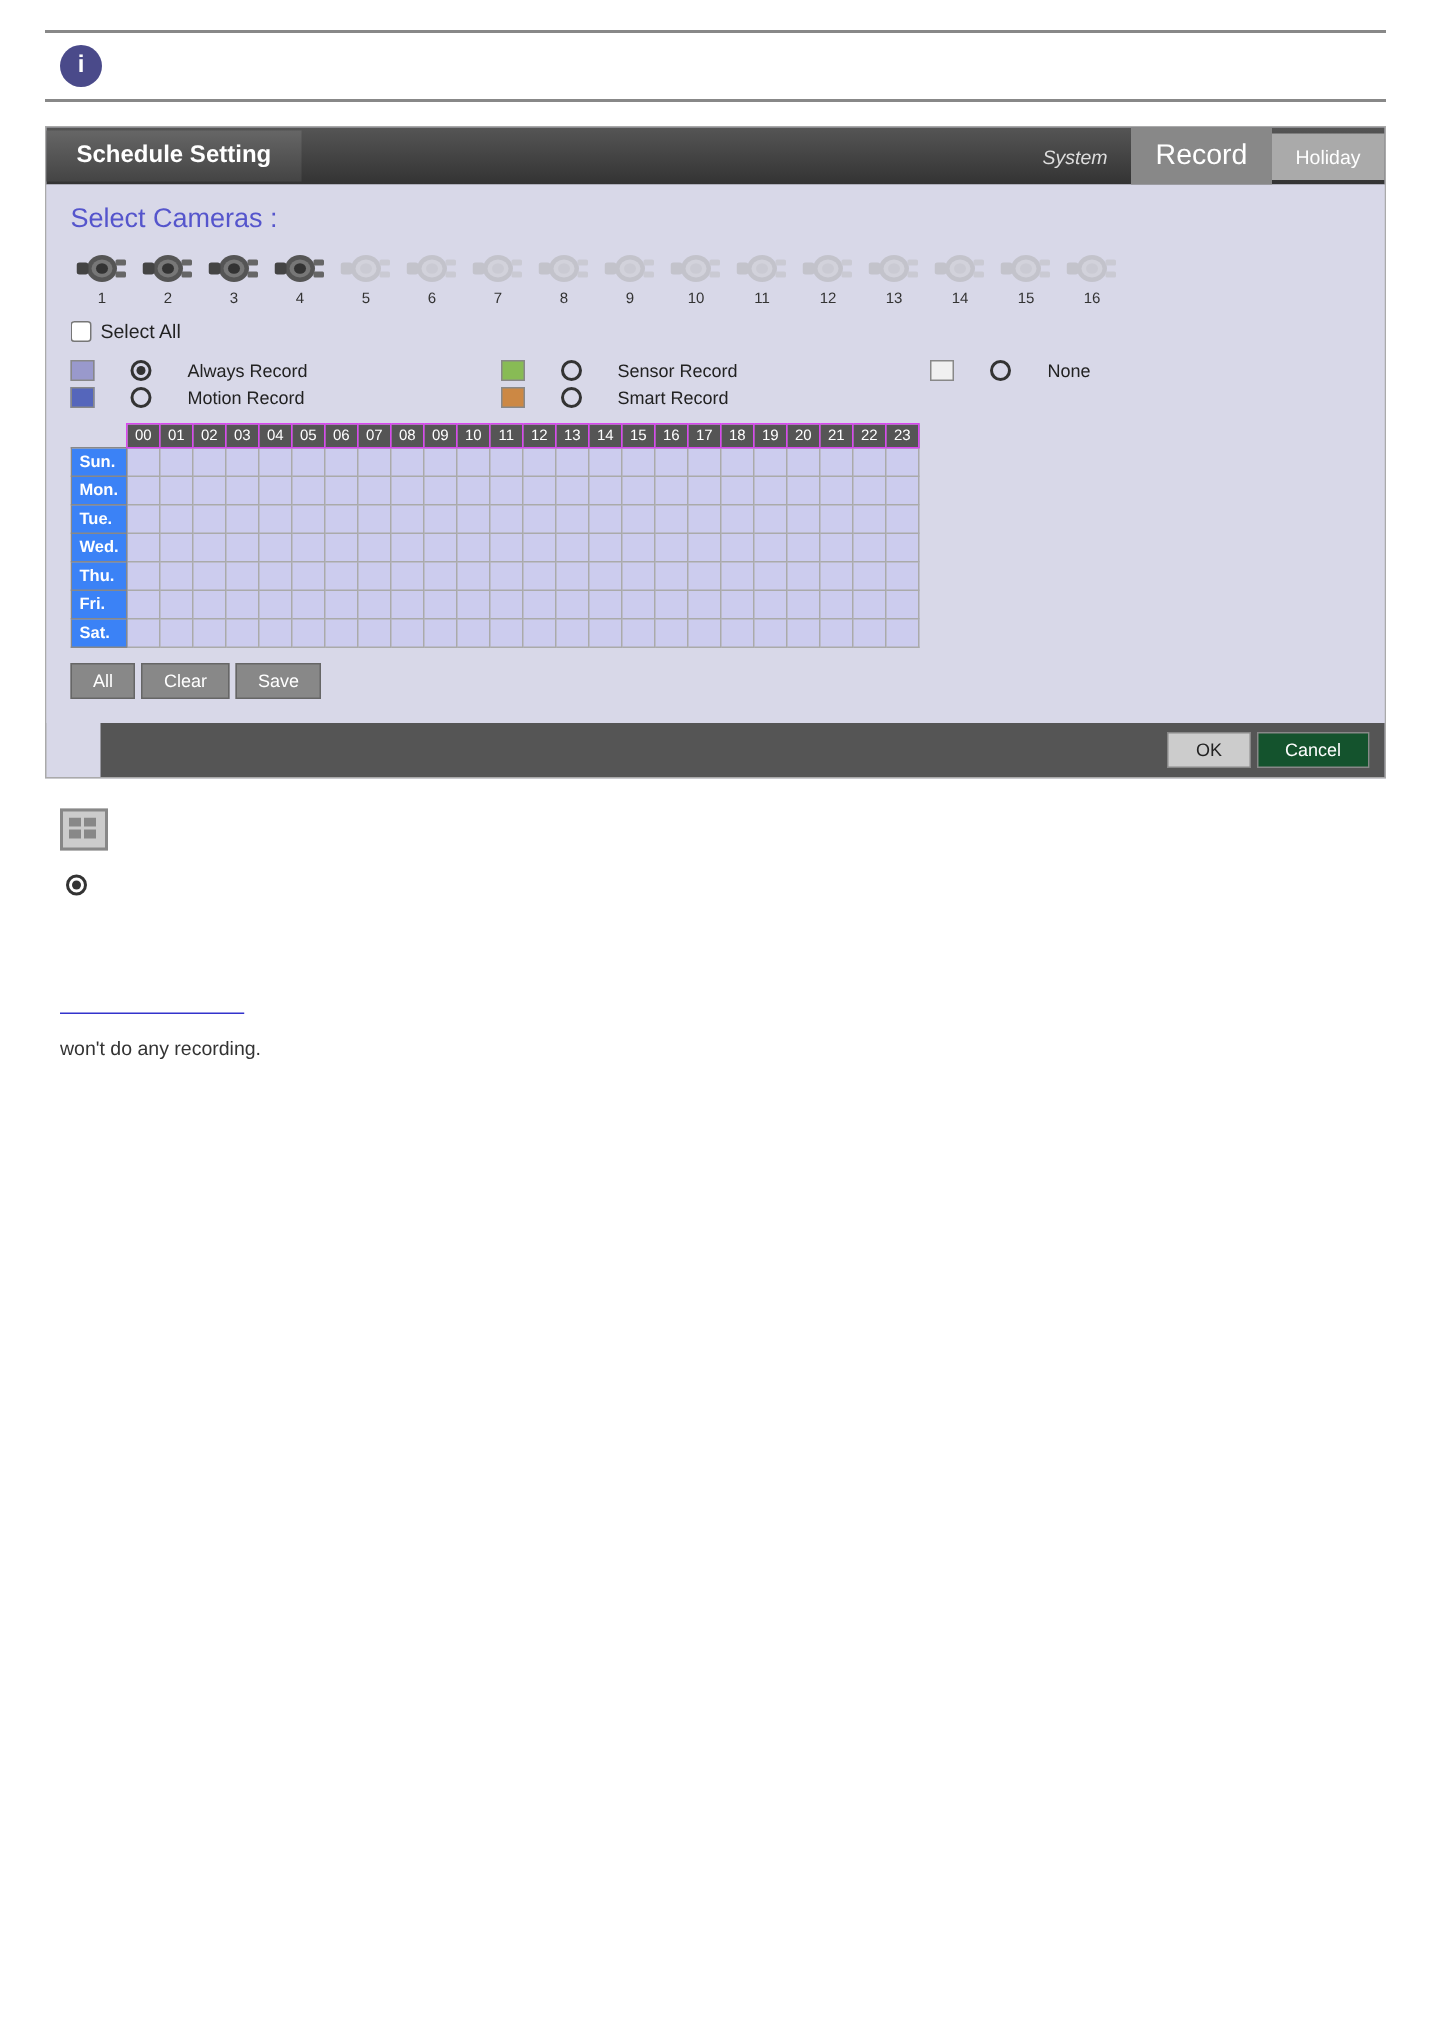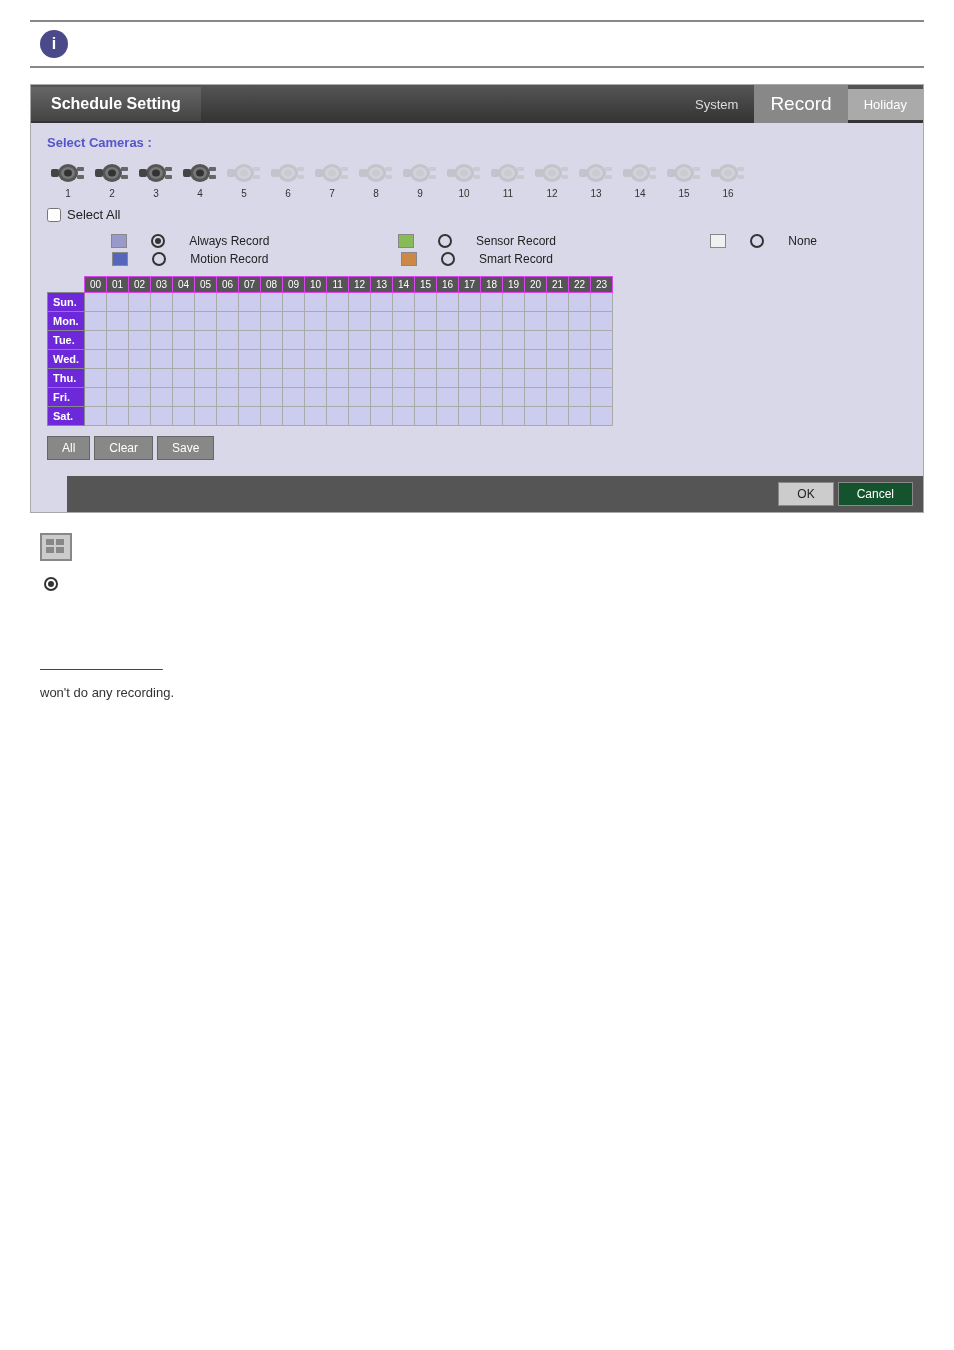--- a/index.html
+++ b/index.html
@@ -60,20 +60,21 @@
       color: #fff;
       padding: 8px 20px;
       background: linear-gradient(180deg, #666 0%, #444 100%);
       flex: 0 0 auto;
     }
     .panel-spacer { flex: 1; }
     .tab-system {
       padding: 8px 16px;
       color: #ddd;
       font-size: 13px;
+      font-style: italic;
       background: transparent;
       cursor: pointer;
       text-align: center;
     }
     .tab-record {
       padding: 8px 16px;
       color: #fff;
       font-size: 19px;
       background: #888;
       cursor: pointer;
@@ -88,22 +89,22 @@
 
     
     .panel-body {
       padding: 12px 16px;
       background: #d8d8e8;
     }
 
     
     .select-cameras-label {
       color: #5555cc;
-      font-weight: bold;
-      font-size: 13px;
+      font-weight: normal;
+      font-size: 18px;
       margin-bottom: 8px;
     }
 
     
     .cameras-row {
       display: flex;
       align-items: flex-end;
       gap: 2px;
       margin-bottom: 8px;
     }
@@ -147,21 +148,20 @@
       grid-template-columns: 1fr 1fr 1fr;
       grid-template-rows: auto auto;
       gap: 4px 0;
       margin-bottom: 10px;
     }
     .record-option {
       display: flex;
       align-items: center;
       gap: 22px;
       font-size: 12px;
-      justify-content: center;
     }
     .color-swatch {
       width: 16px;
       height: 14px;
       display: inline-block;
       border: 1px solid #888;
     }
     .color-swatch.purple { background: #9999cc; }
     .color-swatch.green { background: #88bb55; }
     .color-swatch.white { background: #f0f0f0; }
@@ -186,21 +186,21 @@
       min-width: 22px;
       font-weight: normal;
     }
     .schedule-grid th.day-header {
       background: transparent;
       color: transparent;
       border: none;
       width: 35px;
     }
     .schedule-grid td.day-label {
-      background: #6d28d9;
+      background: #3b82f6;
       color: #fff;
       padding: 3px 5px;
       font-size: 11px;
       font-weight: bold;
       border: 1px solid #888;
       white-space: nowrap;
     }
     .schedule-grid td.time-cell {
       background: #ccccee;
       border: 1px solid #aaa;

